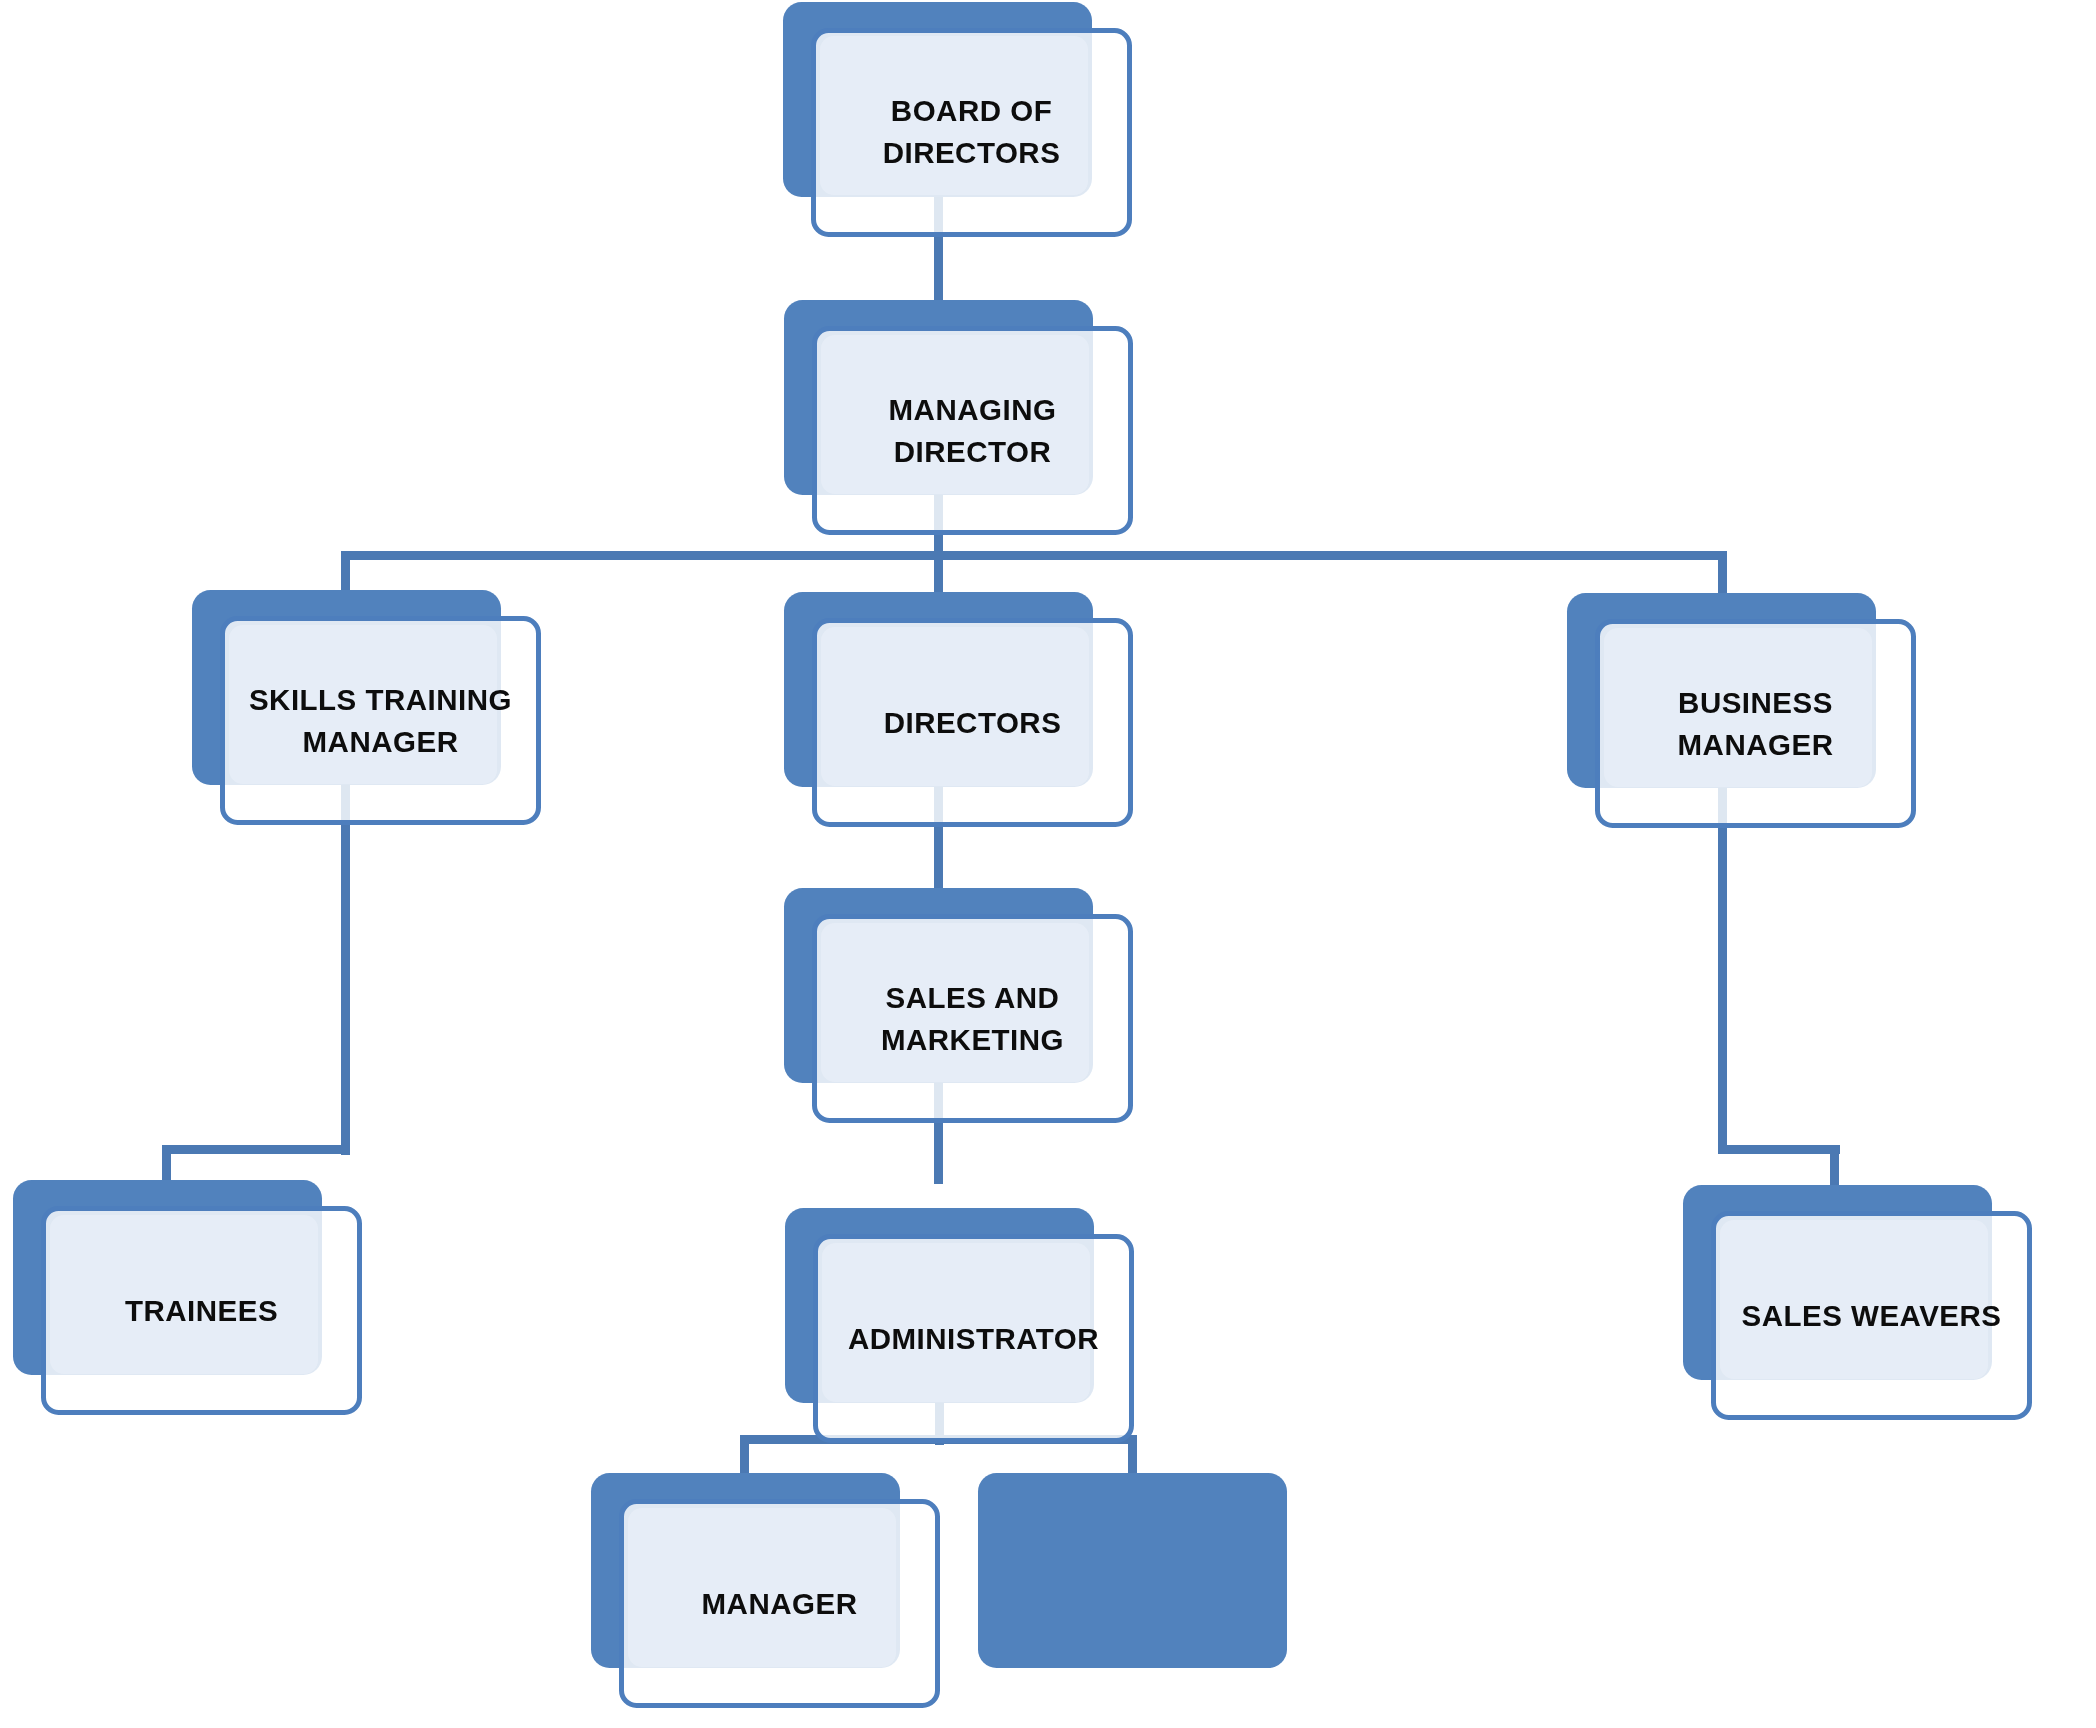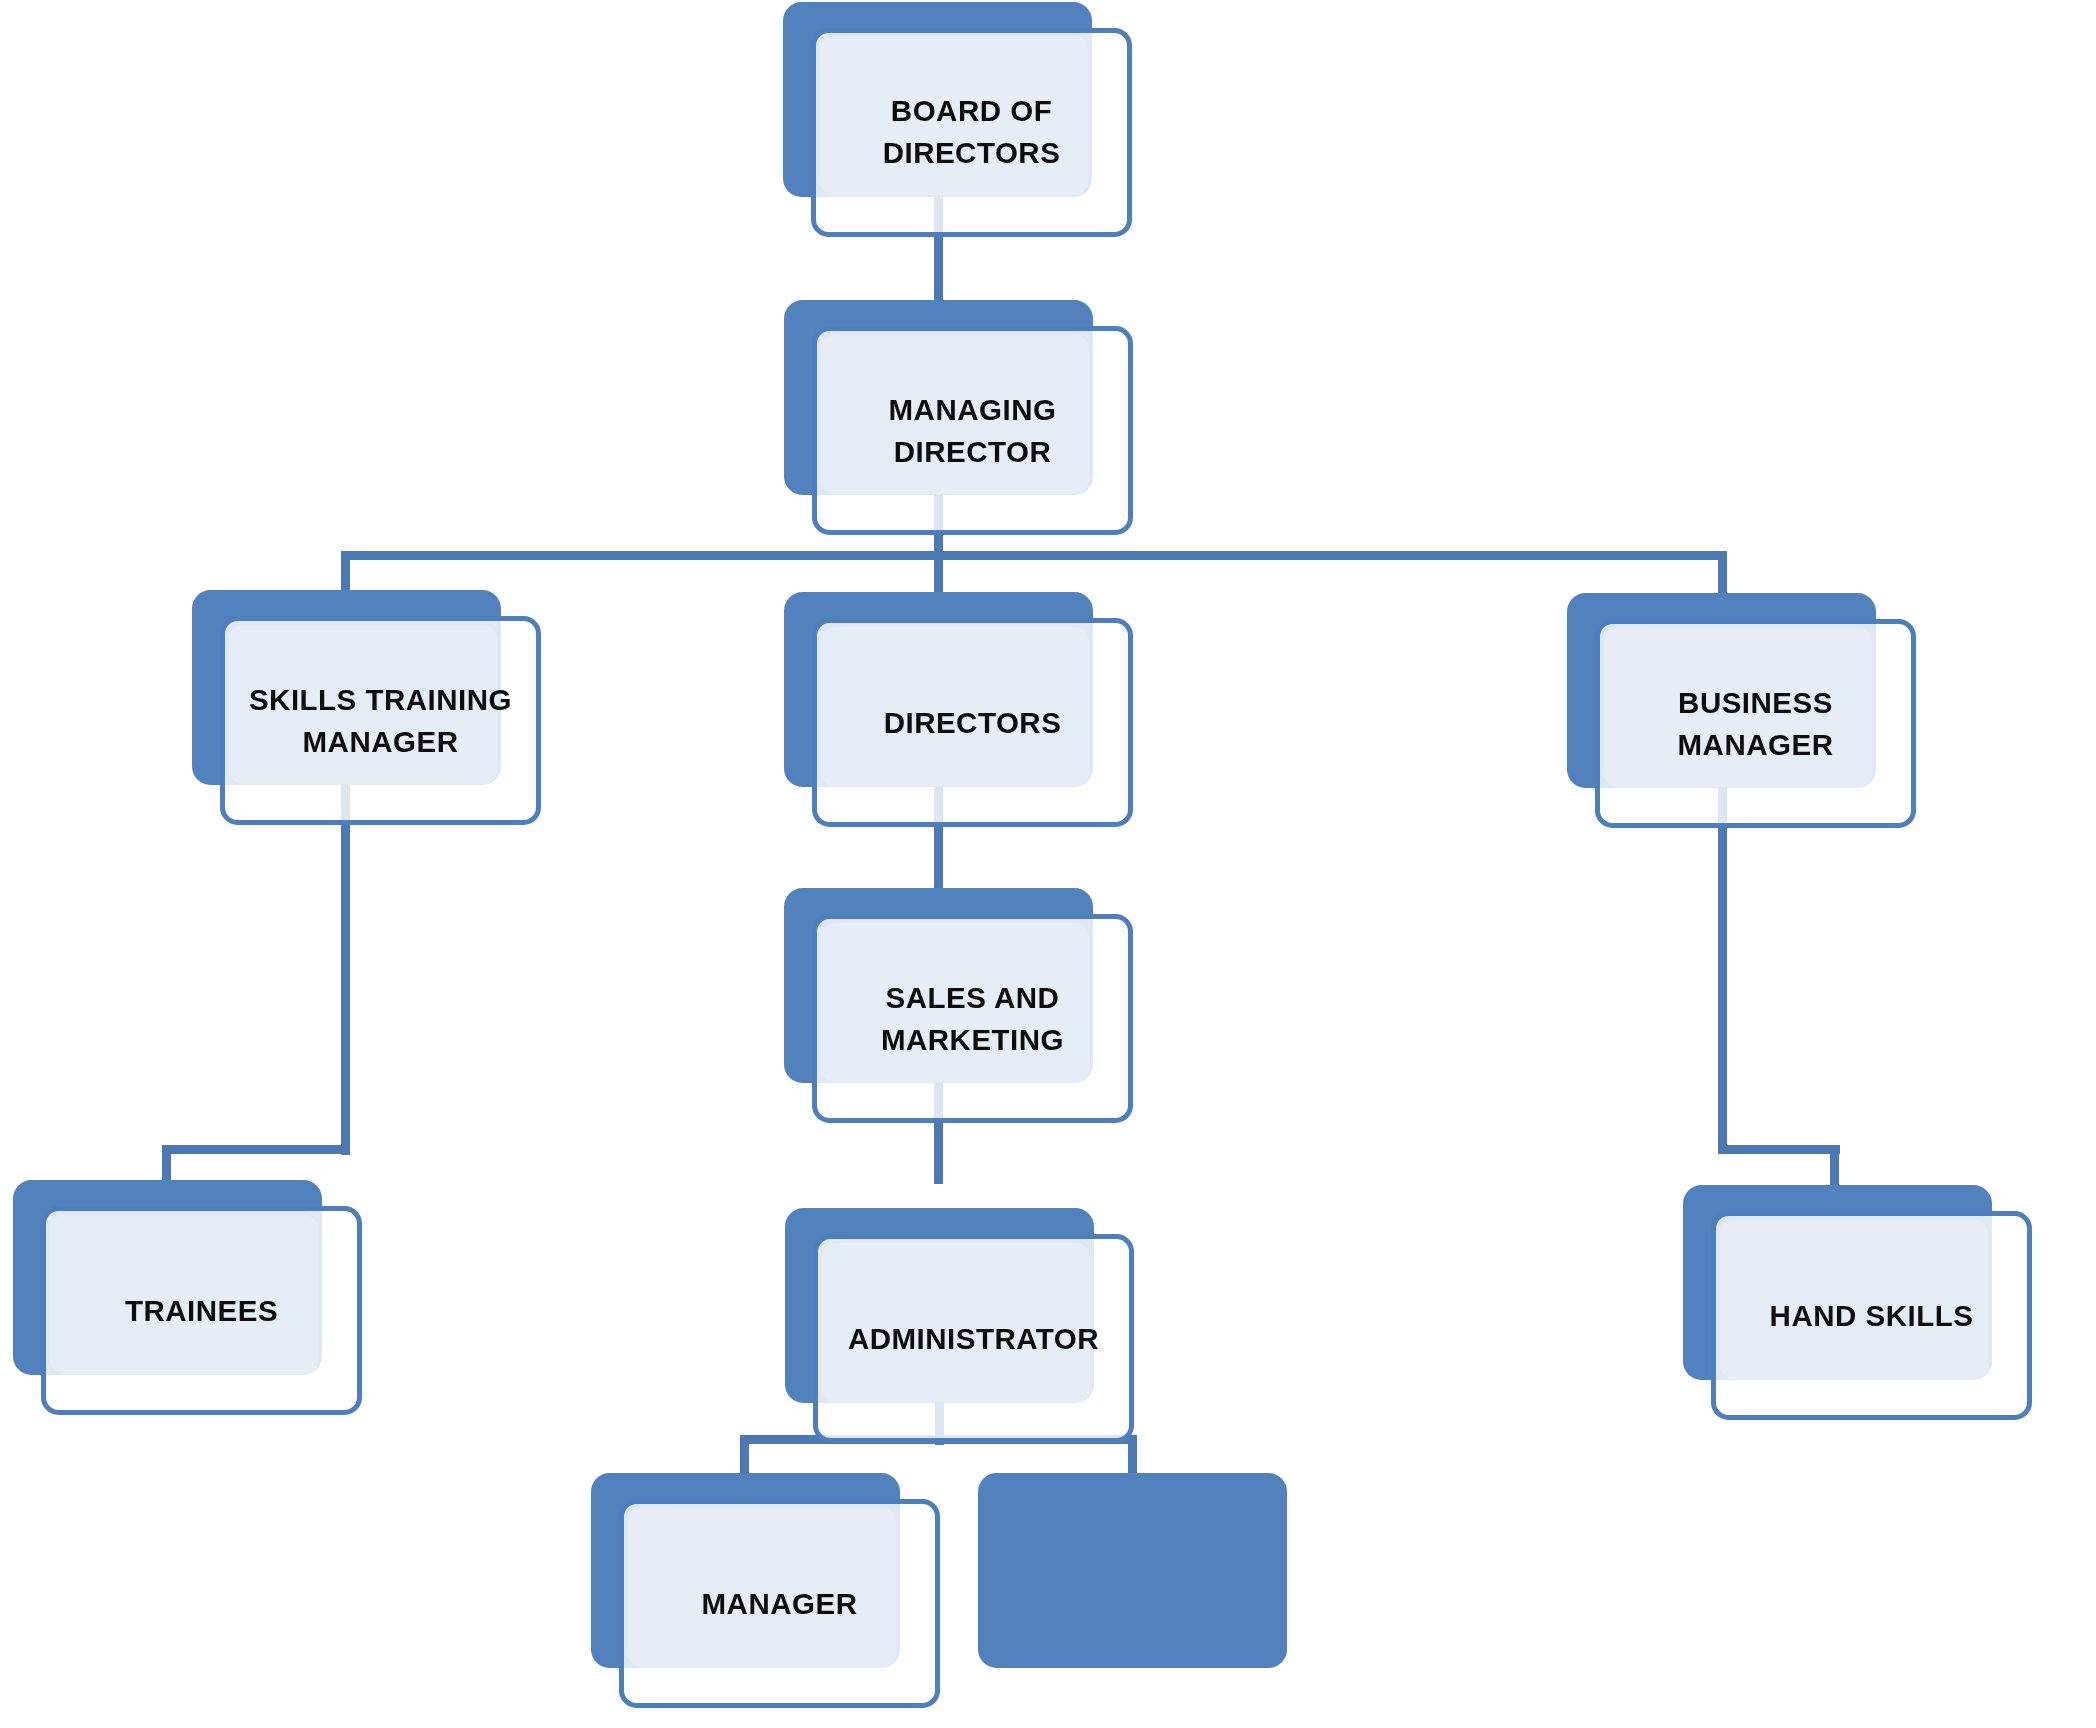--- a/index.html
+++ b/index.html
@@ -150,21 +150,21 @@
     <div class="front">
       <div class="panel"></div>
       <div class="label">ADMINISTRATOR</div>
     </div>
   </div>
 
   <div class="node n-hw">
     <div class="back"></div>
     <div class="front">
       <div class="panel"></div>
-      <div class="label">HAND SKILLS</div>
+      <div class="label">SALES WEAVERS</div>
     </div>
   </div>
 
   <div class="node n-security">
     <div class="back"></div>
     <div class="front">
       <div class="panel"></div>
       <div class="label">MANAGER</div>
     </div>
   </div>

